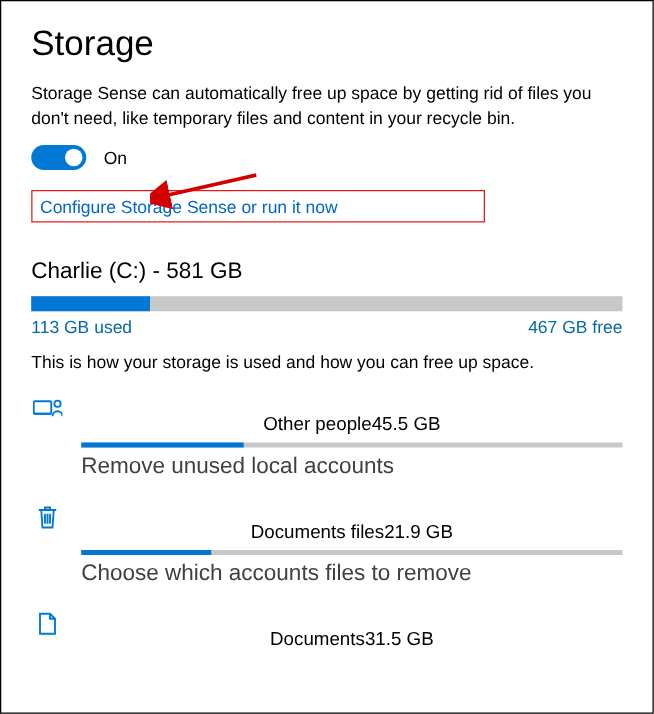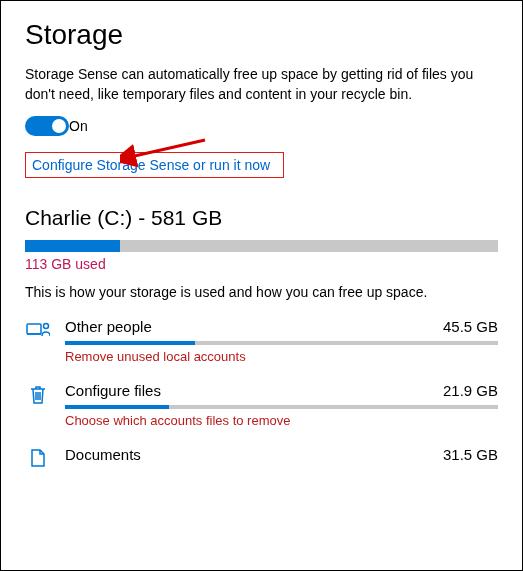--- a/index.html
+++ b/index.html
@@ -19,20 +19,21 @@
       font-weight: 400;
       margin-bottom: 14px;
     }
     .description {
       line-height: 1.4;
       margin-bottom: 12px;
     }
     .toggle-row {
       display: flex;
       align-items: center;
+      gap: 14px;
       margin-bottom: 16px;
     }
     .toggle {
       width: 44px;
       height: 20px;
       background: #0078d4;
       border-radius: 10px;
       position: relative;
       cursor: pointer;
     }
@@ -50,49 +51,49 @@
     .arrow {
       position: absolute;
       left: 120px;
       top: 135px;
       pointer-events: none;
     }
     .link-box {
       border: 1.5px solid #e11a1a;
       padding: 4px 6px;
       margin-bottom: 28px;
-      width: 259px;
+      width: 363px;
     }
     .link {
       color: #0066cc;
       font-size: 14px;
       cursor: pointer;
     }
     .drive-title {
-      font-size: 21px;
+      font-size: 18px;
       font-weight: 400;
       margin-bottom: 10px;
     }
     .drive-bar {
       width: 100%;
       height: 12px;
       background: #c8c8c8;
       position: relative;
       margin-bottom: 4px;
     }
     .drive-bar-fill {
       position: absolute;
       left: 0; top: 0;
       height: 100%;
       background: #0078d4;
     }
     .drive-stats {
       display: flex;
       justify-content: space-between;
-      color: #be185d;
+      color: #0369a1;
       font-size: 14px;
       margin-bottom: 12px;
     }
     .usage-text {
       margin-bottom: 18px;
     }
     .cat-row {
       display: flex;
       gap: 14px;
       margin-bottom: 18px;
@@ -101,40 +102,41 @@
       width: 26px;
       flex-shrink: 0;
       display: flex;
       justify-content: center;
       padding-top: 2px;
     }
     .cat-icon svg { stroke: #0078d4; fill: none; stroke-width: 1.5; }
     .cat-body { flex: 1; }
     .cat-head {
       display: flex;
-      justify-content: space-between;
+      justify-content: center;
       font-size: 15px;
       margin-bottom: 6px;
+      margin-top: 16px;
     }
     .cat-bar {
       width: 100%;
       height: 4px;
       background: #c8c8c8;
       position: relative;
       margin-bottom: 4px;
     }
     .cat-bar-fill {
       position: absolute;
       left: 0; top: 0;
       height: 100%;
       background: #0078d4;
     }
     .cat-sub {
-      color: #b91c1c;
-      font-size: 13px;
+      color: #404040;
+      font-size: 18px;
     }
   </style>
 </head>
 <body>
 
 <h1 class="page-title">Storage</h1>
 
 <p class="description">Storage Sense can automatically free up space by getting rid of files you don't need, like temporary files and content in your recycle bin.</p>
 
 <div class="toggle-row">
@@ -155,20 +157,21 @@
   <span class="link">Configure Storage Sense or run it now</span>
 </div>
 
 <h2 class="drive-title">Charlie (C:) - 581 GB</h2>
 
 <div class="drive-bar">
   <div class="drive-bar-fill" style="width:20%"></div>
 </div>
 <div class="drive-stats">
   <span>113 GB used</span>
+  <span>467 GB free</span>
 </div>
 
 <p class="usage-text">This is how your storage is used and how you can free up space.</p>
 
 <div class="cat-row">
   <div class="cat-icon">
     <svg width="24" height="20" viewBox="0 0 24 20">
       <rect x="1" y="4" width="14" height="10" rx="1"></rect>
       <line x1="1" y1="14" x2="15" y2="14"></line>
       <circle cx="20" cy="6" r="2.5"></circle>
@@ -193,21 +196,21 @@
       <path d="M3 5h14"></path>
       <path d="M8 5V3h4v2"></path>
       <path d="M5 5l1 14h8l1-14"></path>
       <line x1="8" y1="8" x2="8" y2="16"></line>
       <line x1="10" y1="8" x2="10" y2="16"></line>
       <line x1="12" y1="8" x2="12" y2="16"></line>
     </svg>
   </div>
   <div class="cat-body">
     <div class="cat-head">
-      <span>Configure files</span>
+      <span>Documents files</span>
       <span>21.9 GB</span>
     </div>
     <div class="cat-bar">
       <div class="cat-bar-fill" style="width: 24%;"></div>
     </div>
     <div class="cat-sub">Choose which accounts files to remove</div>
   </div>
 </div>
 
 <div class="cat-row" style="margin-bottom:0">

